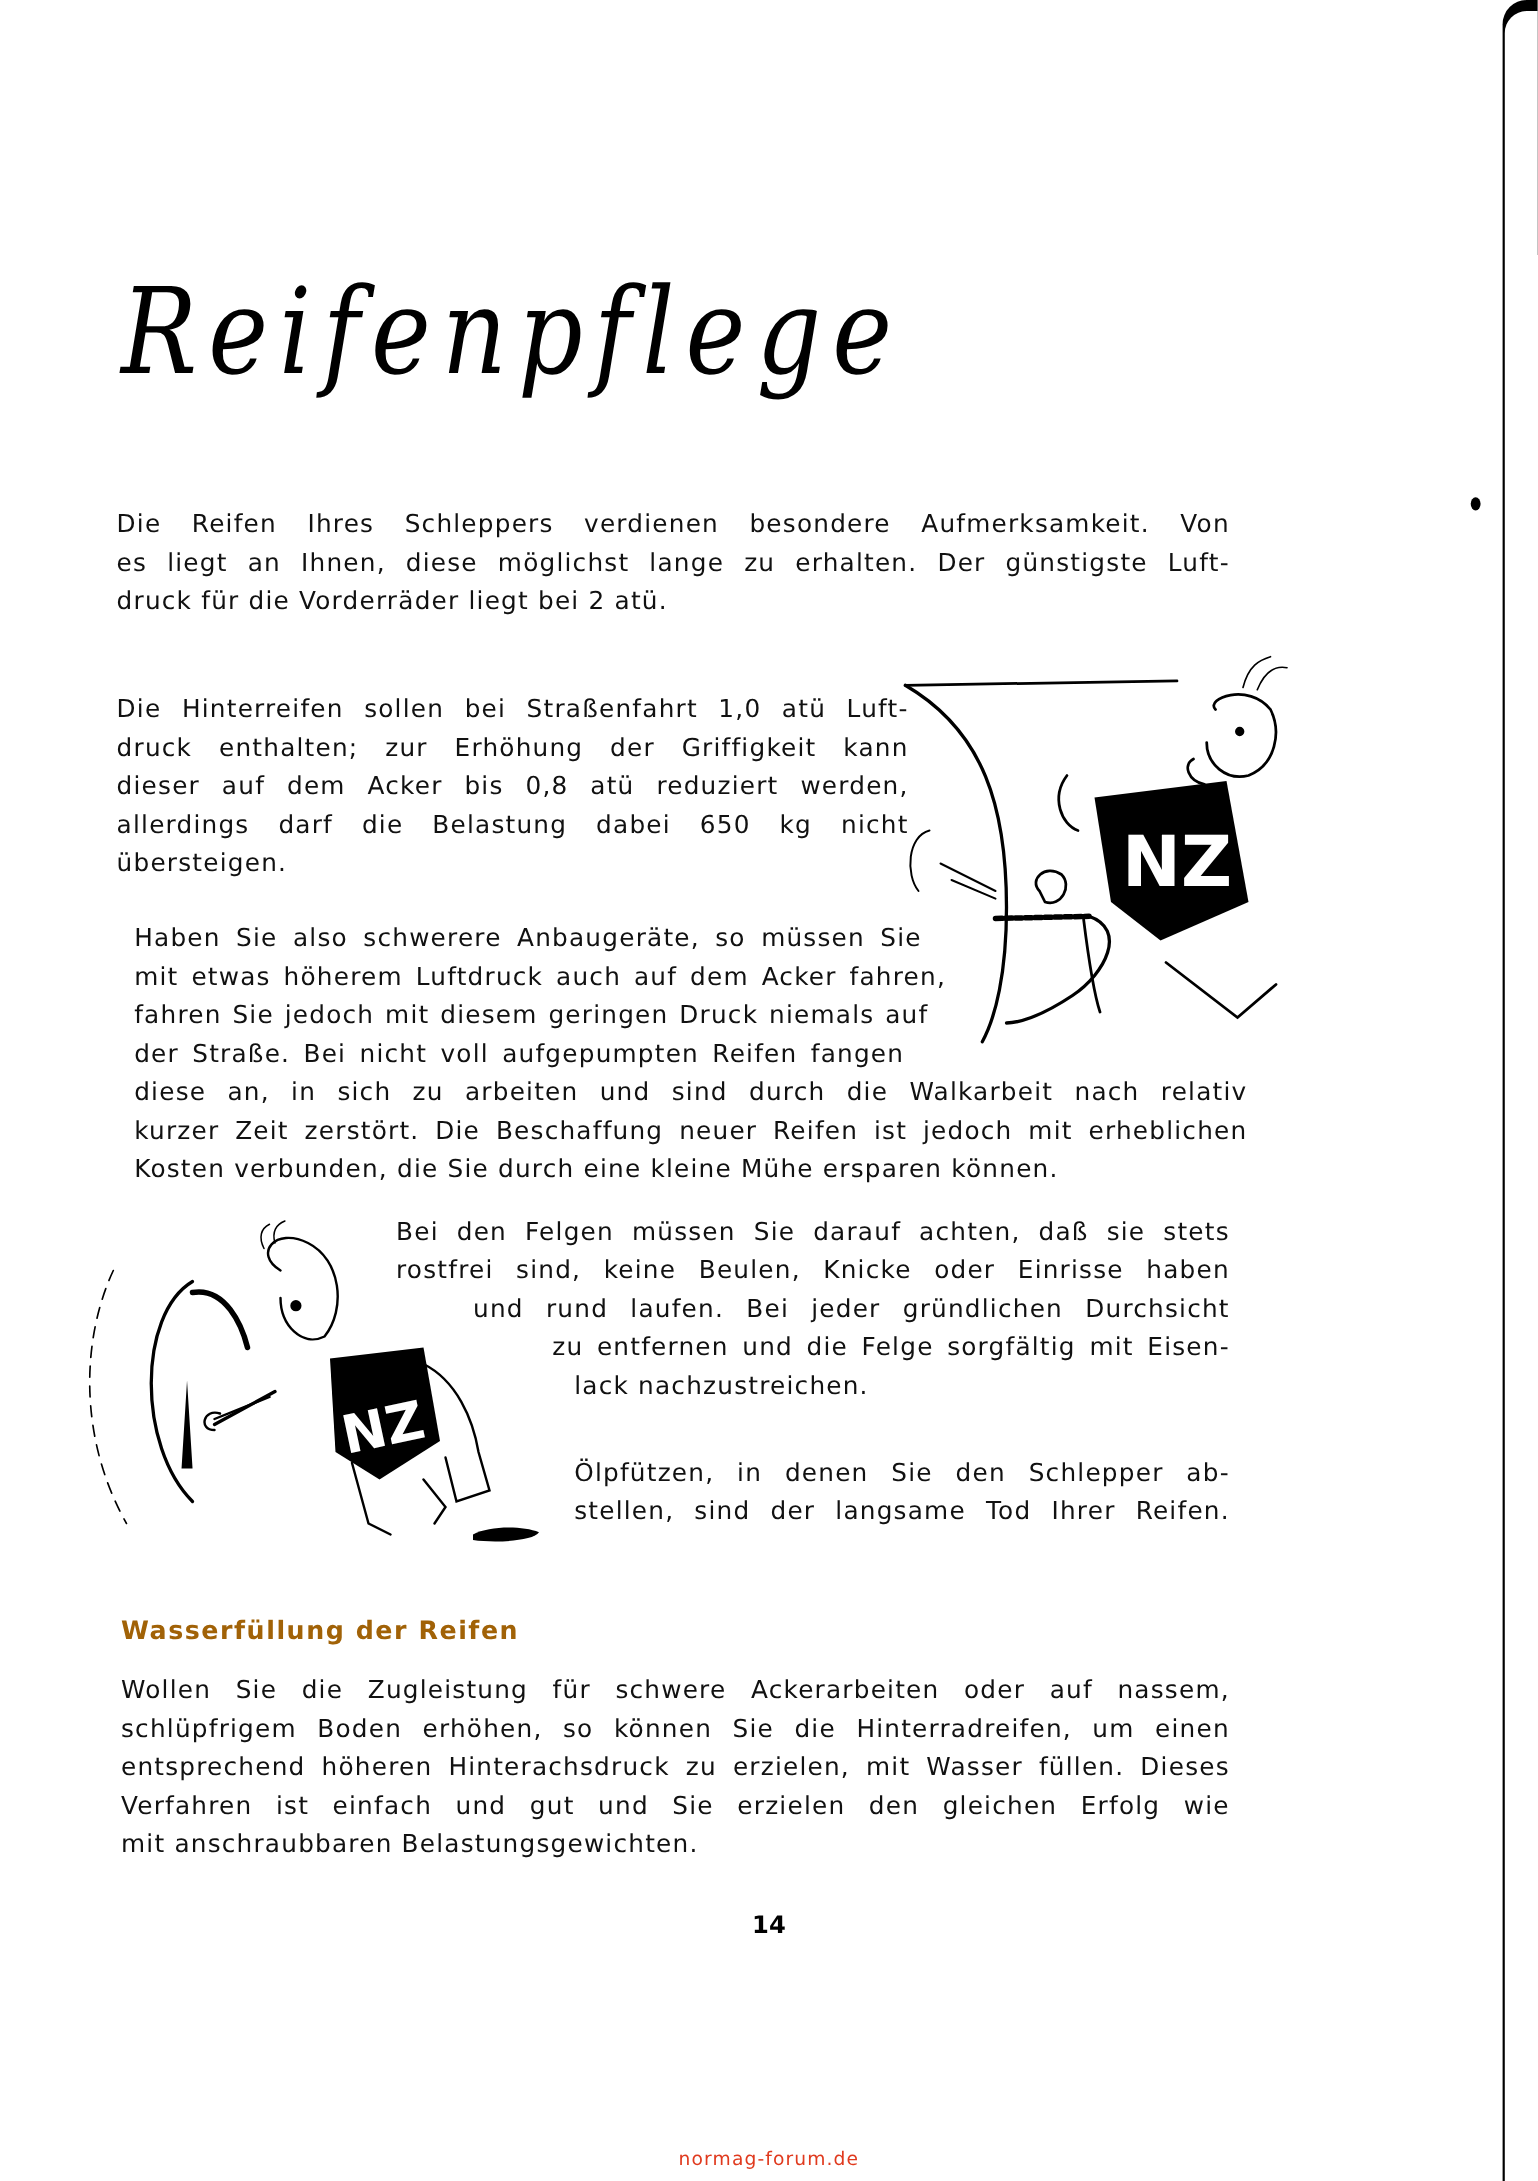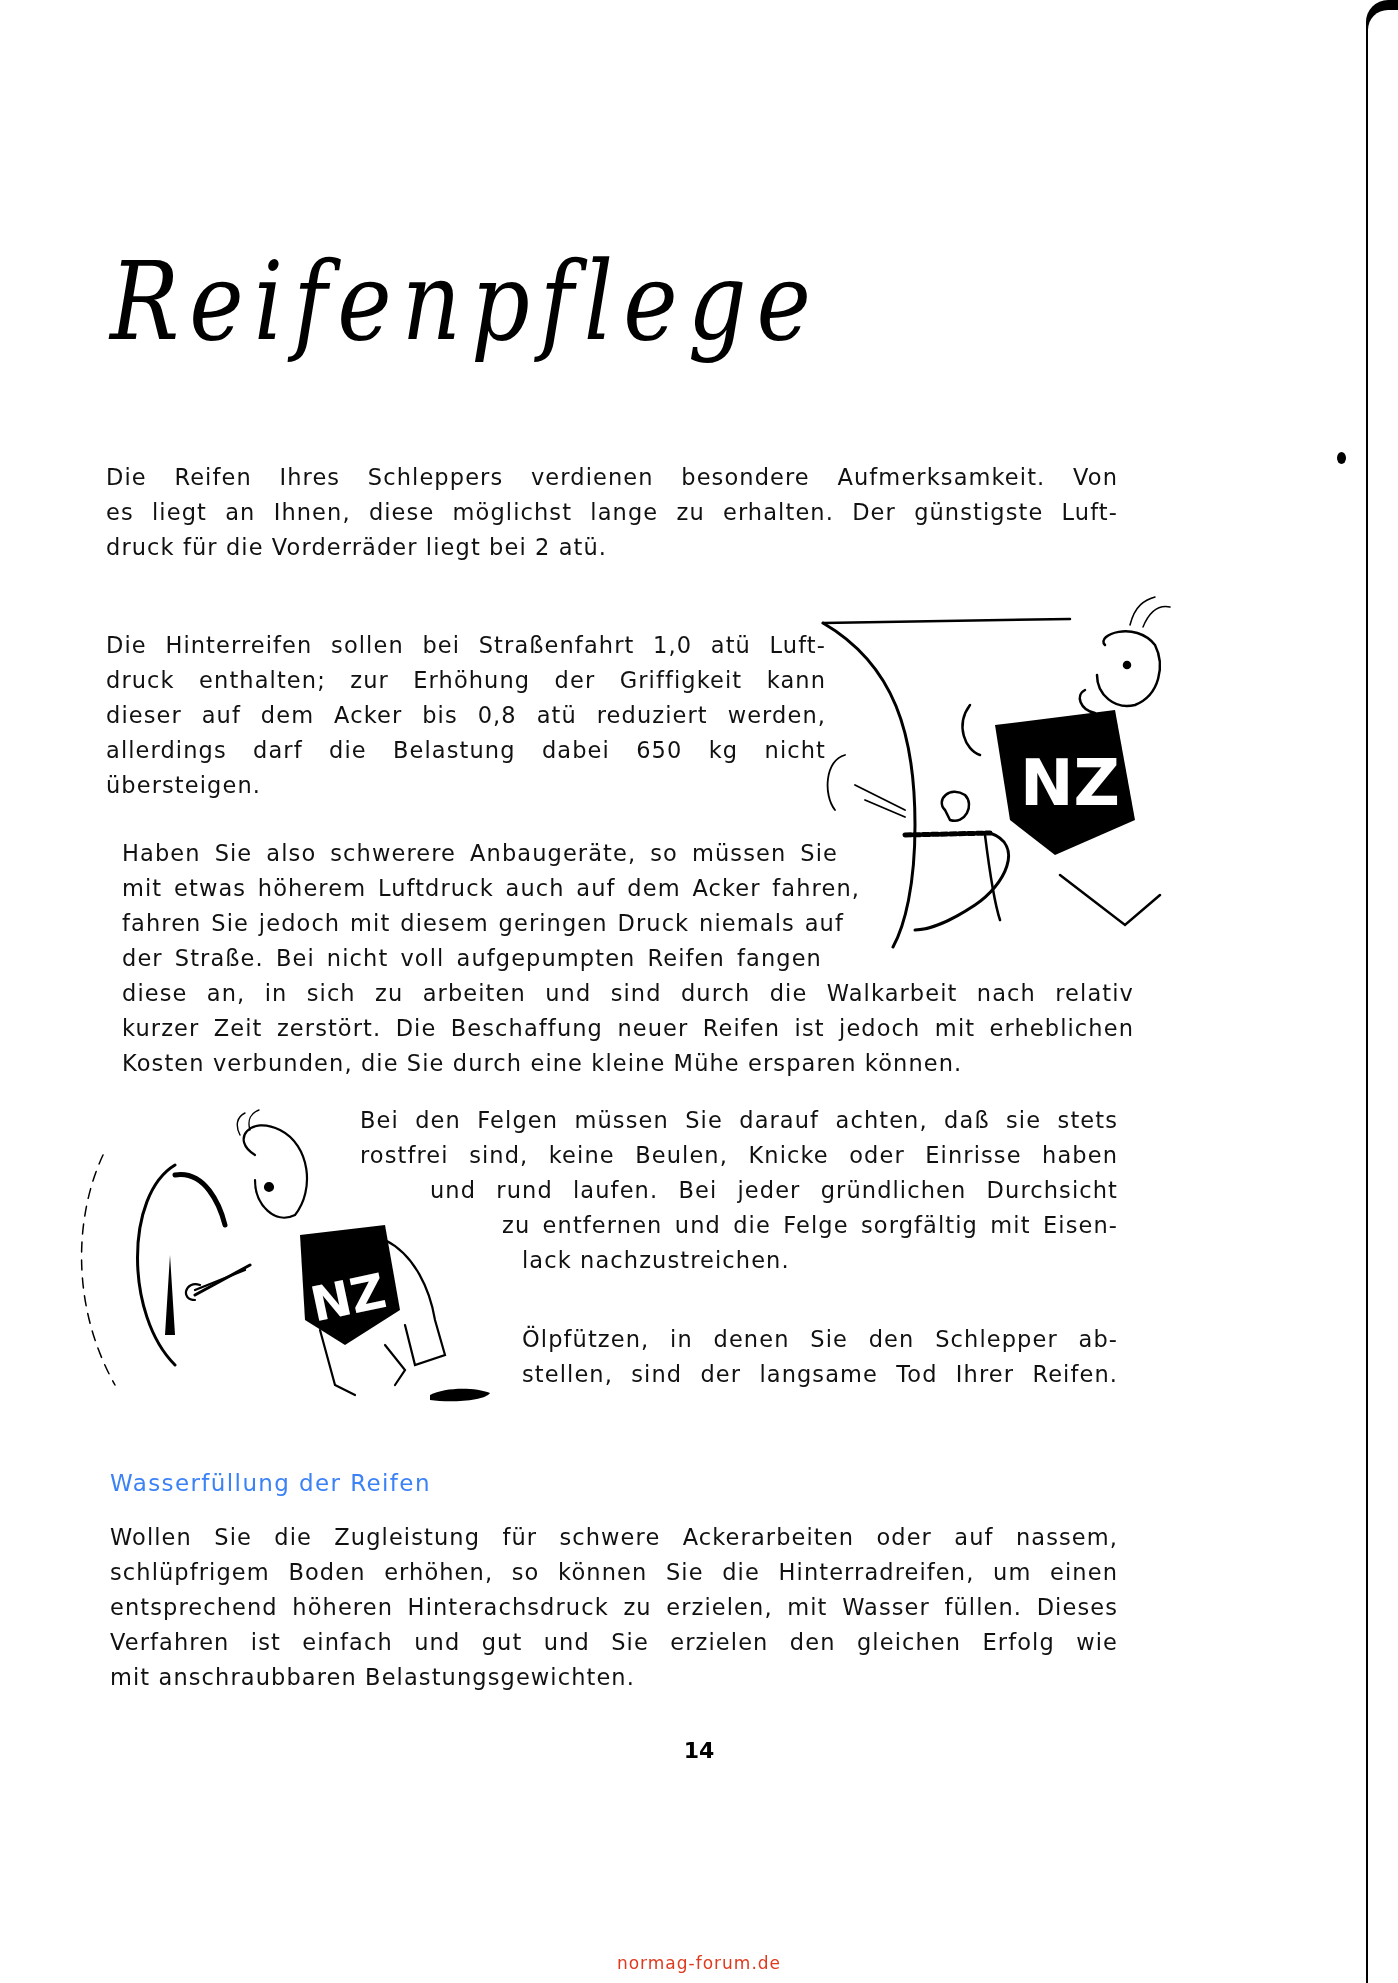--- a/index.html
+++ b/index.html
@@ -24,22 +24,22 @@
   .para .ln.last { text-align-last: left; }
 
   #p1 { left: 106px; top: 460px; width: 1012px; }
   #p2 { left: 106px; top: 628px; width: 720px; }
   #p3 { left: 122px; top: 836px; width: 1012px; }
   #p3 .ln.narrow { width: 746px; }
   #p4 { left: 360px; top: 1103px; width: 758px; }
   #p4 .ln { margin-left: var(--ind, 0px); width: calc(758px - var(--ind, 0px)); }
   #p5 { left: 522px; top: 1322px; width: 596px; }
 
-  .subhead { position: absolute; left: 110px; top: 1470px; font-size: 23px; font-weight: normal;
-             letter-spacing: 1.4px; color: #3b82f6; }
+  .subhead { position: absolute; left: 110px; top: 1470px; font-size: 23px; font-weight: bold;
+             letter-spacing: 1.4px; color: #a16207; }
   #p6 { left: 110px; top: 1520px; width: 1008px; }
 
   .page-number { position: absolute; left: 0; width: 1398px; top: 1738px; text-align: center;
                  font-size: 22px; font-weight: bold; color: #000000; }
   .footer-link { position: absolute; left: 0; width: 1398px; top: 1953px; text-align: center;
                  font-size: 17px; letter-spacing: 1px; color: #e03a1e; text-decoration: none; }
 
   .illus { position: absolute; }
   #illus-top { left: 805px; top: 585px; width: 390px; height: 365px; }
   #illus-bottom { left: 55px; top: 1105px; width: 470px; height: 310px; }

